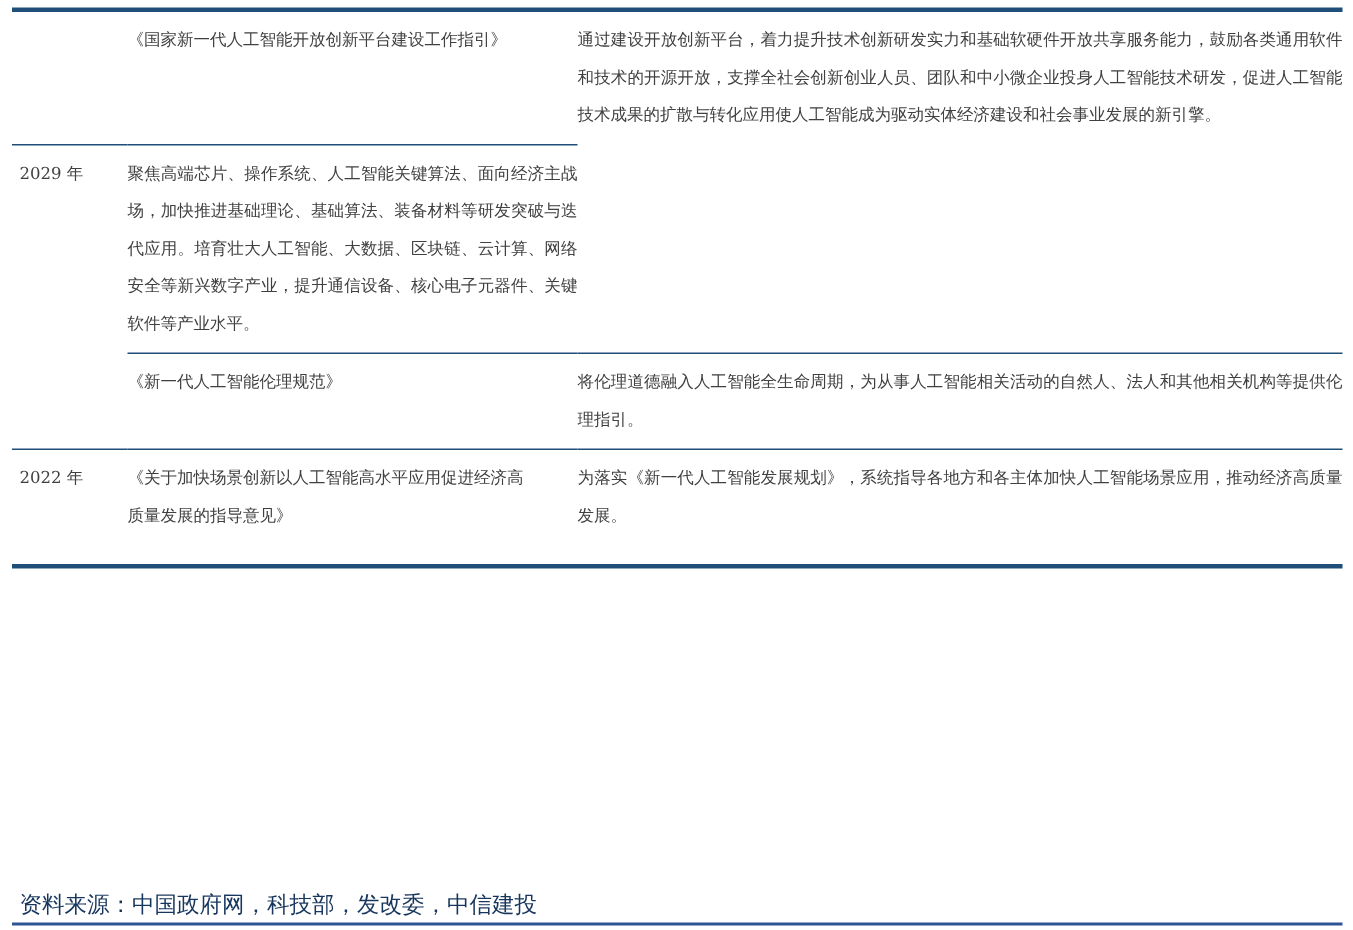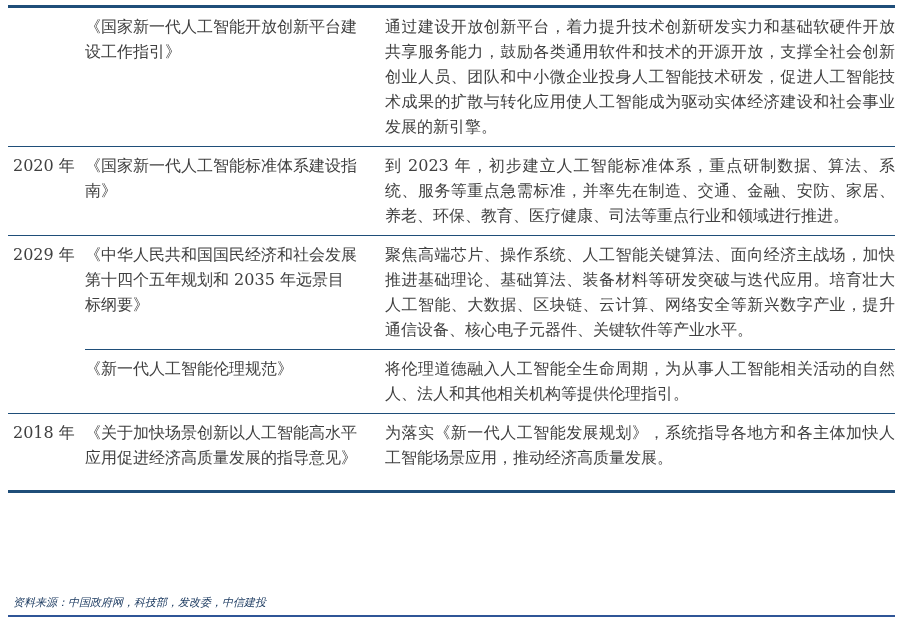--- a/index.html
+++ b/index.html
@@ -17,74 +17,67 @@
   }
   .page{position:relative;width:902px;height:620px;}
   .policy-table{
     position:absolute;left:8px;top:5px;width:887px;
     border-top:3px solid var(--navy);
     border-bottom:3px solid var(--navy);
   }
   .row{display:grid;grid-template-columns:77px 300px 1fr;}
   .cell{
     padding:6px 0 7px 0;
-    font-size:16px;line-height:25px;
+    font-size:11px;line-height:25px;
     letter-spacing:0;
   }
   .cell.year{padding-left:5px;padding-right:4px;white-space:nowrap;}
   .cell.doc{padding-right:26px;text-align:left;}
   .cell.desc{text-align:justify;}
   
   .sep-full .cell{border-top:1px solid var(--navy);}
   
   .sep-part .doc,.sep-part .desc{border-top:1px solid var(--navy);}
   .source-line{
     position:absolute;left:13px;top:593px;width:880px;
-    font-size:11px;line-height:20px;
-    font-style:italic;
+    font-size:15px;line-height:20px;
     color:var(--source);
   }
   .bottom-rule{
     position:absolute;left:8px;top:615px;width:887px;height:0;
     border-top:2px solid var(--rule);
   }
 </style>
 </head>
 <body>
 
 <div class="page">
 
   <div class="policy-table">
 
     <div class="row">
       <div class="cell year"></div>
       <div class="cell doc">《国家新一代人工智能开放创新平台建设工作指引》</div>
       <div class="cell desc">通过建设开放创新平台，着力提升技术创新研发实力和基础软硬件开放共享服务能力，鼓励各类通用软件和技术的开源开放，支撑全社会创新创业人员、团队和中小微企业投身人工智能技术研发，促进人工智能技术成果的扩散与转化应用使人工智能成为驱动实体经济建设和社会事业发展的新引擎。</div>
     </div>
 
-    <div class="row sep-full">
-      <div class="cell year">2020 年</div>
-      <div class="cell doc">《国家新一代人工智能标准体系建设指南》</div>
-      <div class="cell desc">到 2023 年，初步建立人工智能标准体系，重点研制数据、算法、系统、服务等重点急需标准，并率先在制造、交通、金融、安防、家居、养老、环保、教育、医疗健康、司法等重点行业和领域进行推进。</div>
-    </div>
 
     <div class="row sep-full">
       <div class="cell year">2029 年</div>
-      <div class="cell doc">《中华人民共和国国民经济和社会发展第十四个五年规划和 2035 年远景目标纲要》</div>
       <div class="cell desc">聚焦高端芯片、操作系统、人工智能关键算法、面向经济主战场，加快推进基础理论、基础算法、装备材料等研发突破与迭代应用。培育壮大人工智能、大数据、区块链、云计算、网络安全等新兴数字产业，提升通信设备、核心电子元器件、关键软件等产业水平。</div>
     </div>
 
     <div class="row sep-part">
       <div class="cell year"></div>
       <div class="cell doc">《新一代人工智能伦理规范》</div>
       <div class="cell desc">将伦理道德融入人工智能全生命周期，为从事人工智能相关活动的自然人、法人和其他相关机构等提供伦理指引。</div>
     </div>
 
     <div class="row sep-full">
-      <div class="cell year">2018 年</div>
+      <div class="cell year">2022 年</div>
       <div class="cell doc">《关于加快场景创新以人工智能高水平应用促进经济高质量发展的指导意见》</div>
       <div class="cell desc">为落实《新一代人工智能发展规划》，系统指导各地方和各主体加快人工智能场景应用，推动经济高质量发展。</div>
     </div>
 
     <div class="row sep-part">
       <div class="cell year"></div>
     </div>
 
   </div>
 

